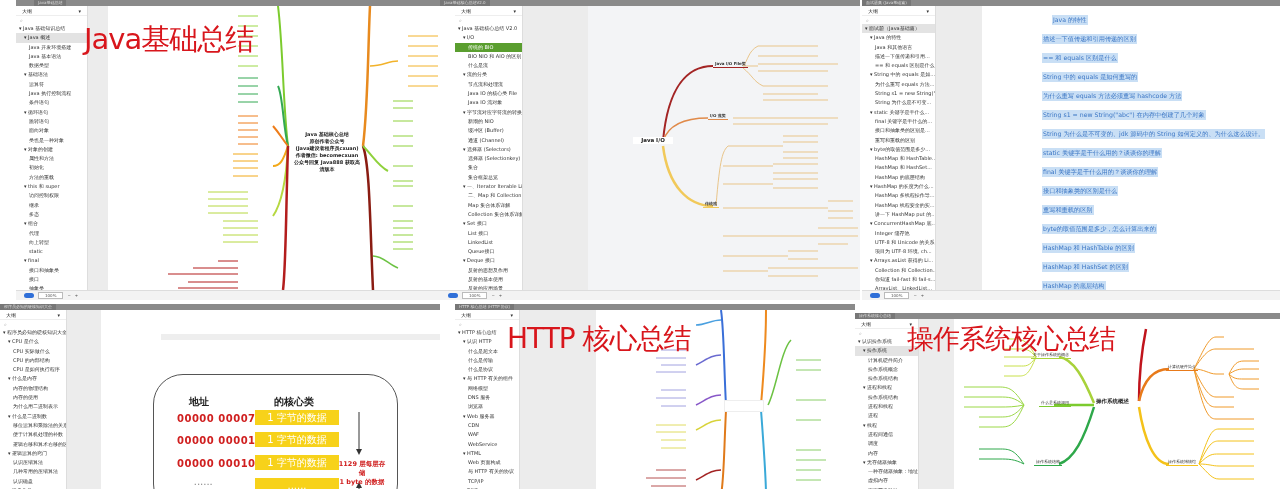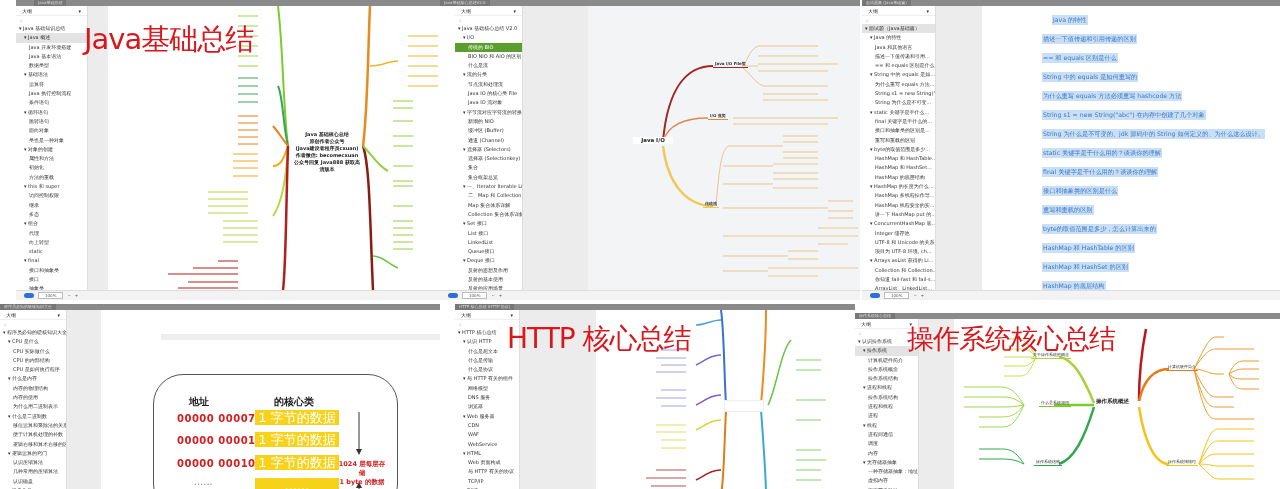--- a/index.html
+++ b/index.html
@@ -21,21 +21,21 @@
 .bottombar .eye{width:10px;height:5px;border-radius:3px;background:#2f6fd8}
 .bottombar .zoom{border:1px solid #bbb;padding:0 6px;background:#fff}
 .overlay-title{position:absolute;color:#d8161c;font-family:"DejaVu Sans",sans-serif;font-weight:500;white-space:nowrap;letter-spacing:-1px;z-index:5;text-shadow:0 0 2px rgba(255,255,255,.4)}
 .node{position:absolute;font-size:4px;color:#333;white-space:nowrap;border-bottom:1.5px solid;line-height:6px;padding:0 2px}
 .center-node{position:absolute;font-size:5px;font-weight:bold;text-align:center;line-height:7px;color:#222;background:#fff}
 .qlist{position:absolute;left:0;top:0}
 .q{font-size:6.2px;line-height:9.6px;height:9.6px;color:#3a75c4;background:#c9dff5;display:inline-block;white-space:nowrap;padding:0 1px}
 .mem-frame{position:absolute;border:1.5px solid #555;border-radius:30px}
 .mem-head{position:absolute;font-size:10px;font-weight:bold;color:#222}
 .mem-addr{position:absolute;font-size:10px;font-weight:bold;color:#d02020;letter-spacing:.5px}
-.mem-cell{position:absolute;background:#f7d21a;color:#fff;font-size:13px;text-align:center;line-height:15px}
+.mem-cell{position:absolute;background:#f7d21a;color:#fff;font-size:10px;text-align:center;line-height:15px}
 .mem-note{position:absolute;font-size:6.5px;font-weight:bold;color:#d02020;text-align:center;line-height:9px}
 svg{position:absolute;left:0;top:0}
 </style>
 </head>
 <body>
 
 <div class="grid">
 
   <div class="panel" style="left:16px;top:0;width:433px;height:300px;">
     <div class="titlebar">
@@ -371,21 +371,21 @@
       <div class="mem-cell" style="left:154px;top:145px;width:84px;height:15px;">1 字节的数据</div>
       <div class="mem-addr" style="left:93px;top:169px;color:#999;font-size:7px;">......</div>
       <div class="mem-cell" style="left:154px;top:168px;width:84px;height:15px;">......</div>
       <svg width="339" height="185">
         <path d="M258 102 V142" stroke="#333" stroke-width="1"></path>
           <path d="M255 139 L258 145 L261 139 Z" fill="#333"></path>
         <path d="M258 185 V175" stroke="#333" stroke-width="1"></path>
           <path d="M255 178 L258 172 L261 178 Z" fill="#333"></path>
       </svg>
       <div class="mem-note" style="left:236px;top:150px;width:50px;">
-        <div>1024 层每层存储</div>
+        <div>1129 层每层存储</div>
         <div>1 byte 的数据</div>
       </div>
     </div>
   </div>
 
   <div class="panel" style="left:855px;top:313px;width:425px;height:176px;">
     <div class="titlebar">
         <span class="tt">操作系统核心总结</span>
       </div>
     <div class="sidebar" style="width:64px;" id="sb5">

